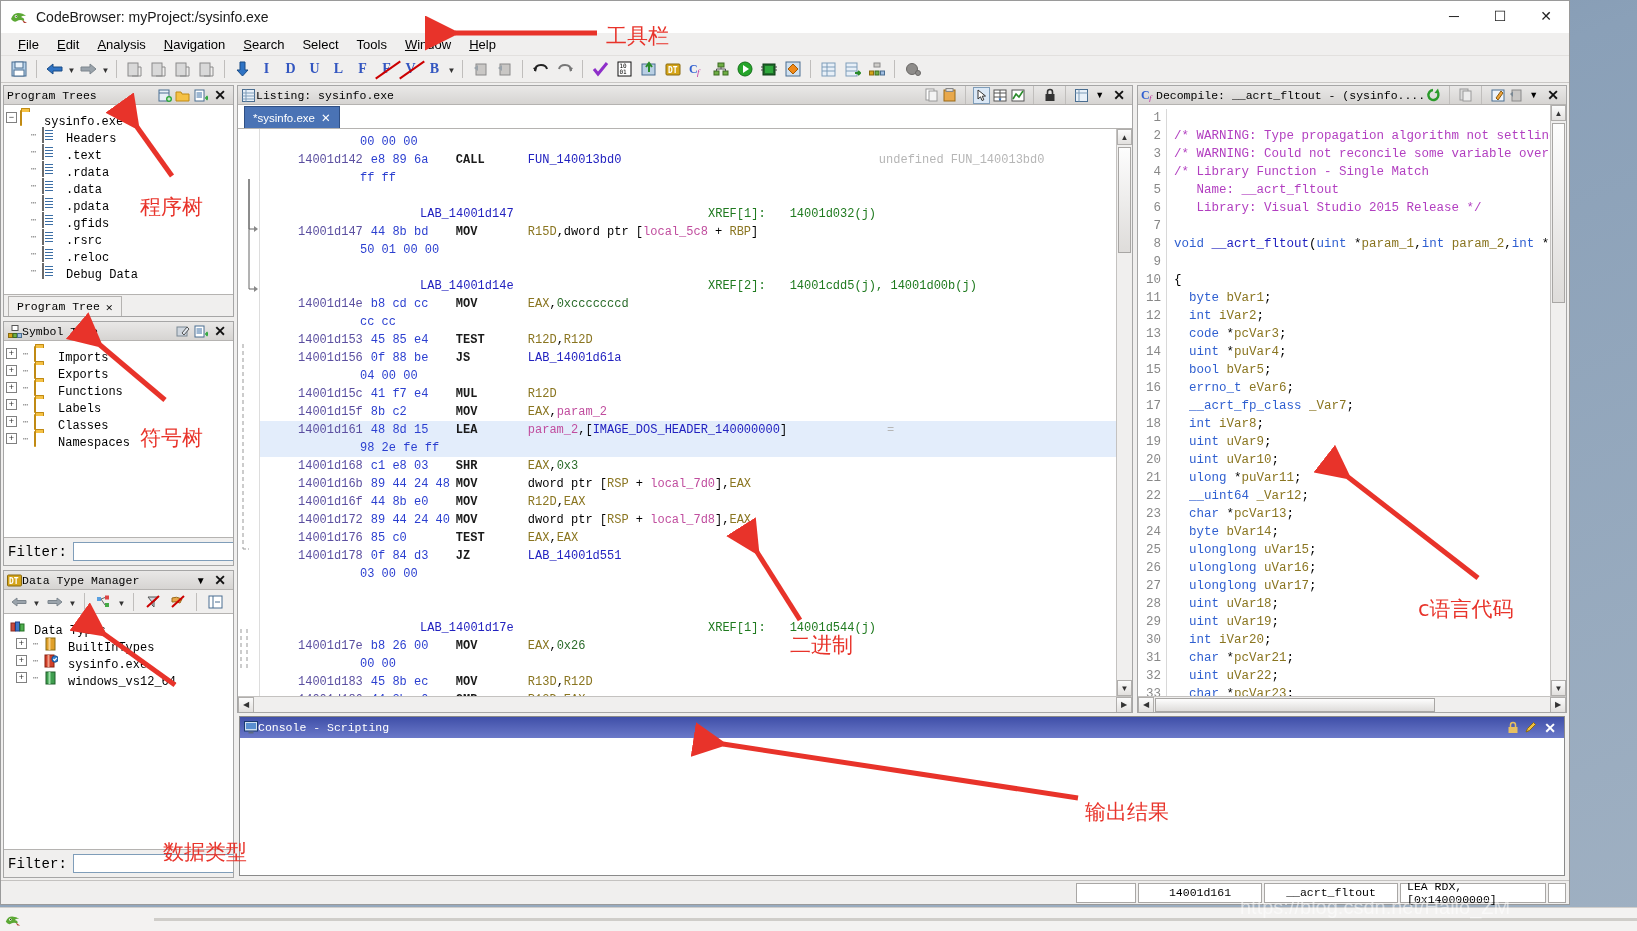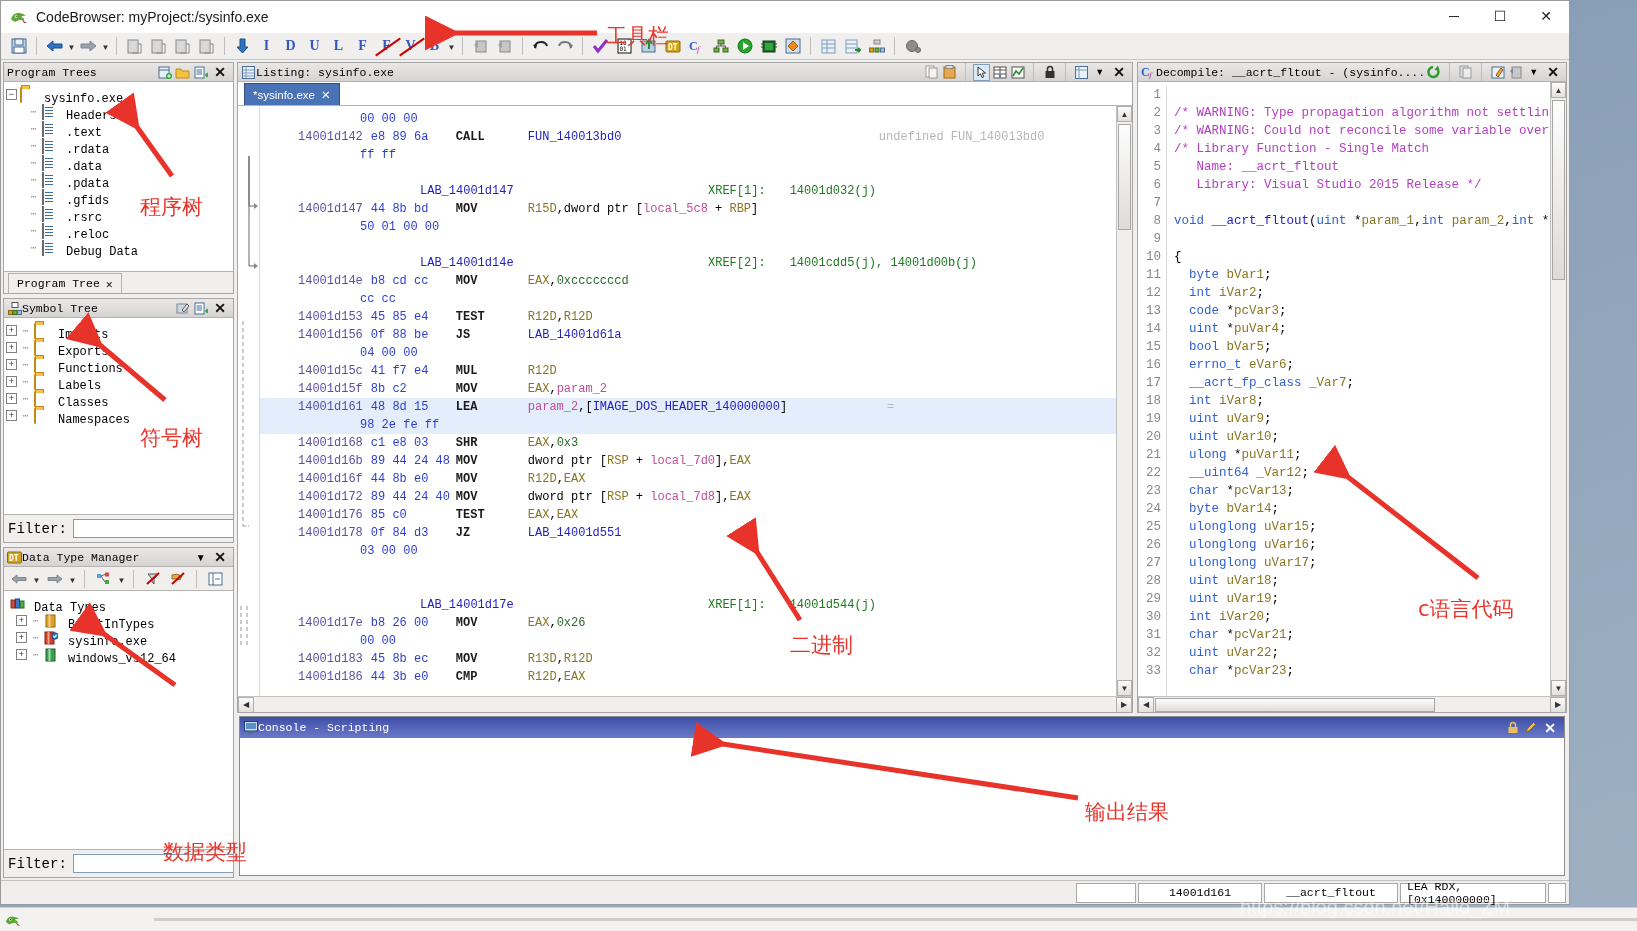--- a/index.html
+++ b/index.html
@@ -203,20 +203,31 @@
         </svg>
       </span>
       <span class="title-text">CodeBrowser: myProject:/sysinfo.exe</span>
       <span class="wbtns">
         <span class="wbtn">─</span>
         <span class="wbtn">☐</span>
         <span class="wbtn close">✕</span>
       </span>
     </div>
 
+    <div class="menubar">
+      <span class="menuitem"><u>F</u><span>ile</span></span>
+      <span class="menuitem"><u>E</u>dit</span>
+      <span class="menuitem"><u>A</u>nalysis</span>
+      <span class="menuitem"><u>N</u>avigation</span>
+      <span class="menuitem"><u>S</u>earch</span>
+      <span class="menuitem">Select</span>
+      <span class="menuitem">Tools</span>
+      <span class="menuitem"><u>W</u>indow</span>
+      <span class="menuitem"><u>H</u>elp</span>
+    </div>
 
     <div class="toolbar">
       <span class="tb">
         <svg width="16" height="16" viewBox="0 0 16 16">
             <rect x="1" y="1" width="14" height="14" fill="#b9d3ea" stroke="#4a6e91"></rect>
             <rect x="4" y="1" width="8" height="6" fill="#e9f2fa" stroke="#4a6e91"></rect>
             <rect x="3" y="9" width="10" height="6" fill="#fff" stroke="#4a6e91"></rect>
           </svg>
       </span>
       <span class="tbsep"></span>

